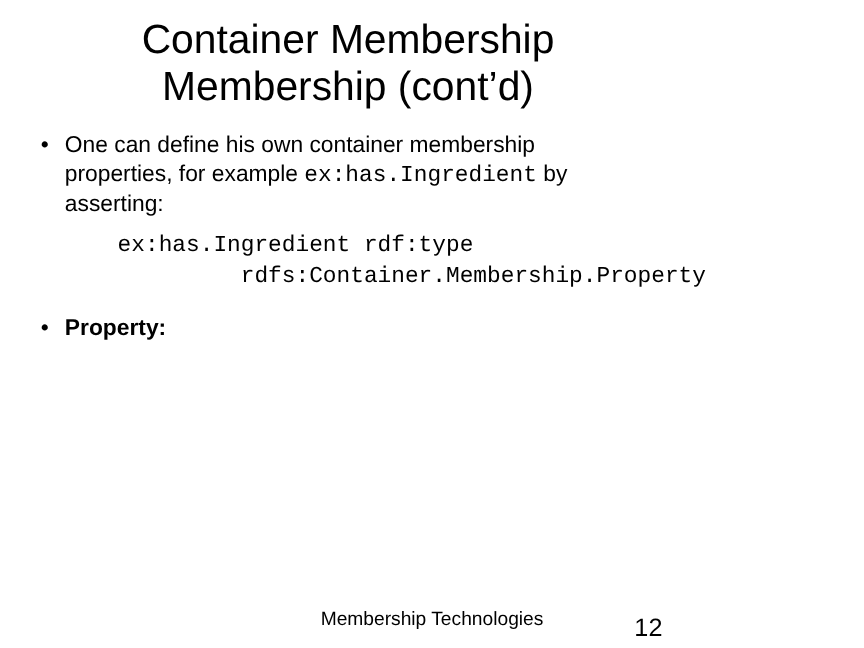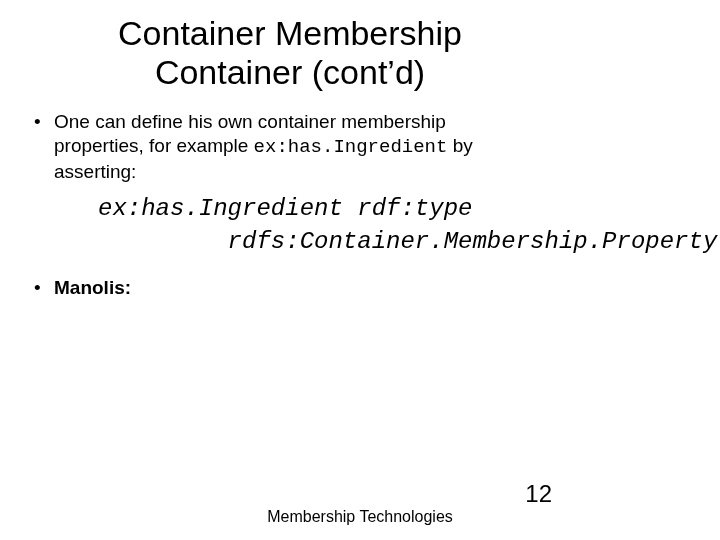--- a/index.html
+++ b/index.html
@@ -46,67 +46,66 @@
     position: absolute;
     left: 4px;
     top: 0;
     font-size: 19px;
   }
   .mono {
     font-family: "Courier New", Courier, monospace;
   }
   .codeblock {
     font-family: "Courier New", Courier, monospace;
-    font-size: 24px;
+    font-size: 19px;
     line-height: 1.35;
     margin: 10px 0 18px 44px;
     white-space: pre;
-    font-style: italic;
   }
   .bold {
     font-weight: bold;
   }
   .footer {
     position: absolute;
     bottom: 14px;
     left: 0;
     width: 720px;
     text-align: center;
     font-size: 16px;
     line-height: 1.2;
   }
   .pagenum {
     position: absolute;
-    bottom: 32px;
+    bottom: 4px;
     right: 28px;
-    font-size: 24px;
+    font-size: 21px;
     margin-left: 15px;
   }
 </style>
 </head>
 <body>
 
 <div class="slide">
 
   <div class="title">
     <span>Container Membership</span><br>
-    <span>Container (cont’d)</span>
+    <span>Membership (cont’d)</span>
   </div>
 
   <div class="body">
     <ul class="bullets">
 
       <li>
         <span>One can define his own container membership properties, for example </span><span class="mono">ex:has.Ingredient</span><span> by asserting:</span>
         <div class="codeblock"><span>ex:has.Ingredient rdf:type</span>
 <span>         rdfs:Container.Membership.Property</span></div>
       </li>
 
       <li>
-        <span class="bold">Manolis:</span>
+        <span class="bold">Property:</span>
       </li>
 
     </ul>
   </div>
 
   <div class="footer">
     <span>Membership Technologies</span><br>
   </div>
 
   <div class="pagenum">12</div>

